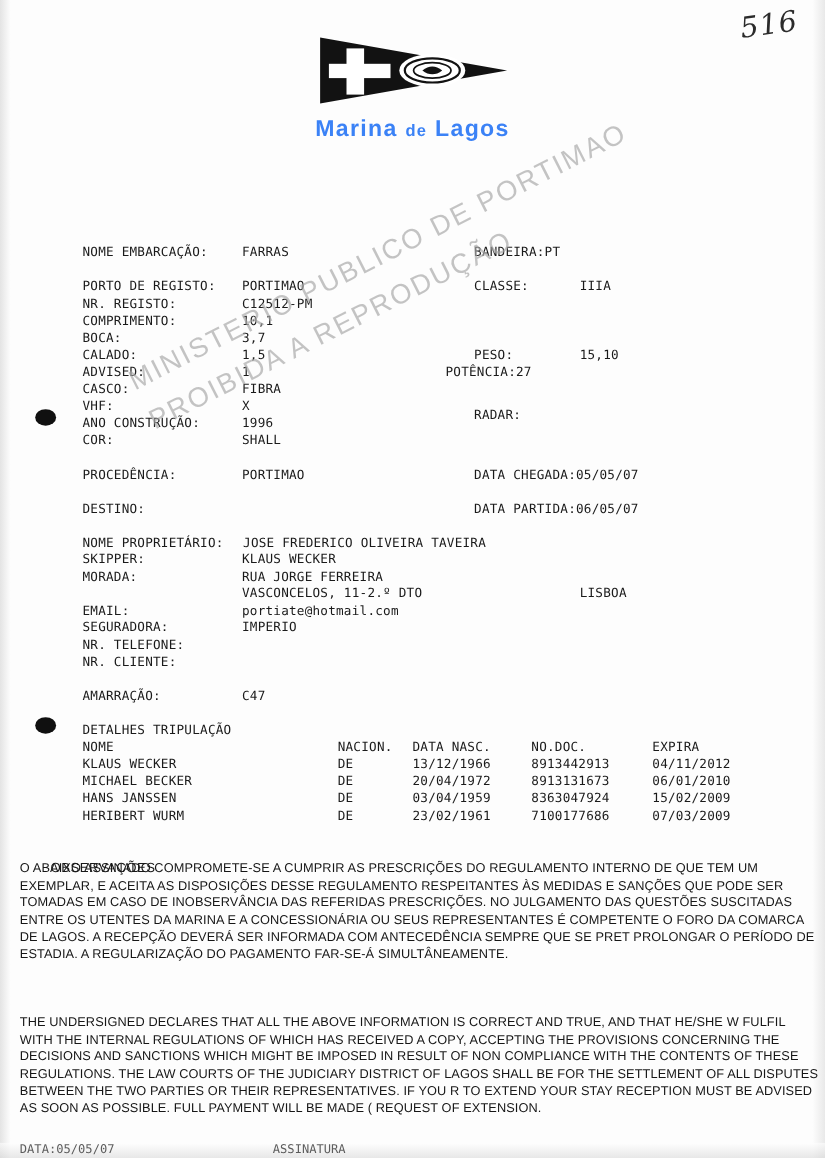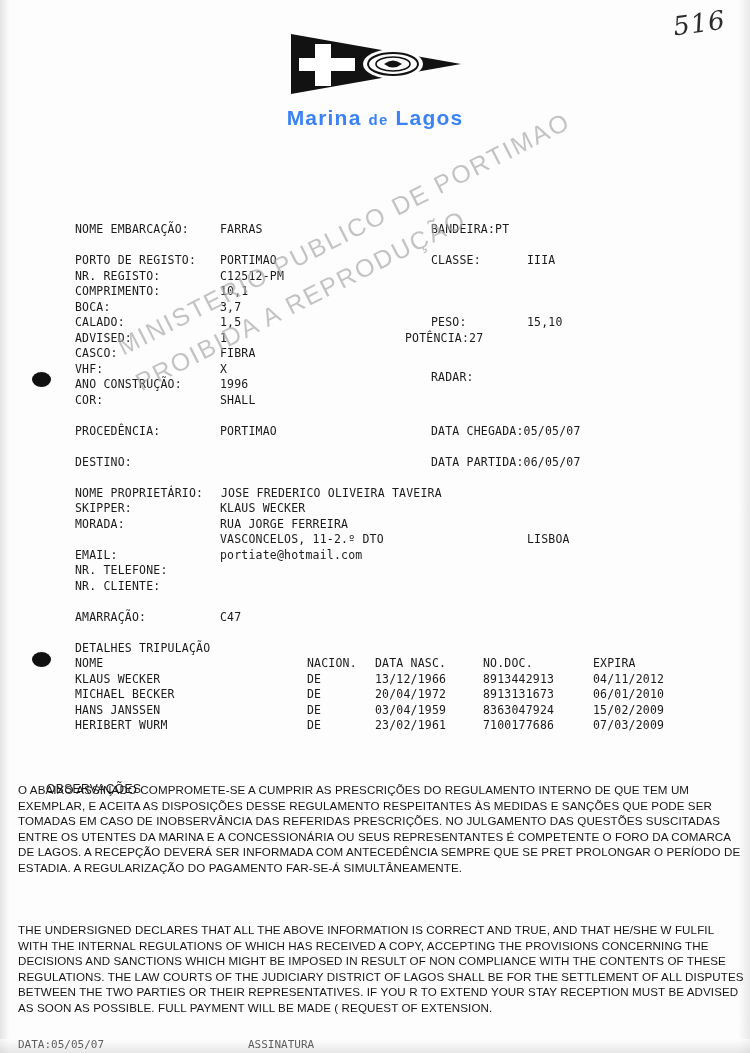--- a/index.html
+++ b/index.html
@@ -325,20 +325,24 @@
     <div class="row">
       <span class="val">VASCONCELOS, 11-2.º DTO</span>
       <span class="rval">LISBOA</span>
     </div>
 
     <div class="row">
       <span class="lbl">EMAIL:</span>
       <span class="val">portiate@hotmail.com</span>
     </div>
 
+    <div class="row">
+      <span class="lbl">SEGURADORA:</span>
+      <span class="val">IMPERIO</span>
+    </div>
 
     <div class="row">
       <span class="lbl">NR. TELEFONE:</span>
       <span class="val"></span>
     </div>
 
     <div class="row">
       <span class="lbl">NR. CLIENTE:</span>
       <span class="val"></span>
     </div>

